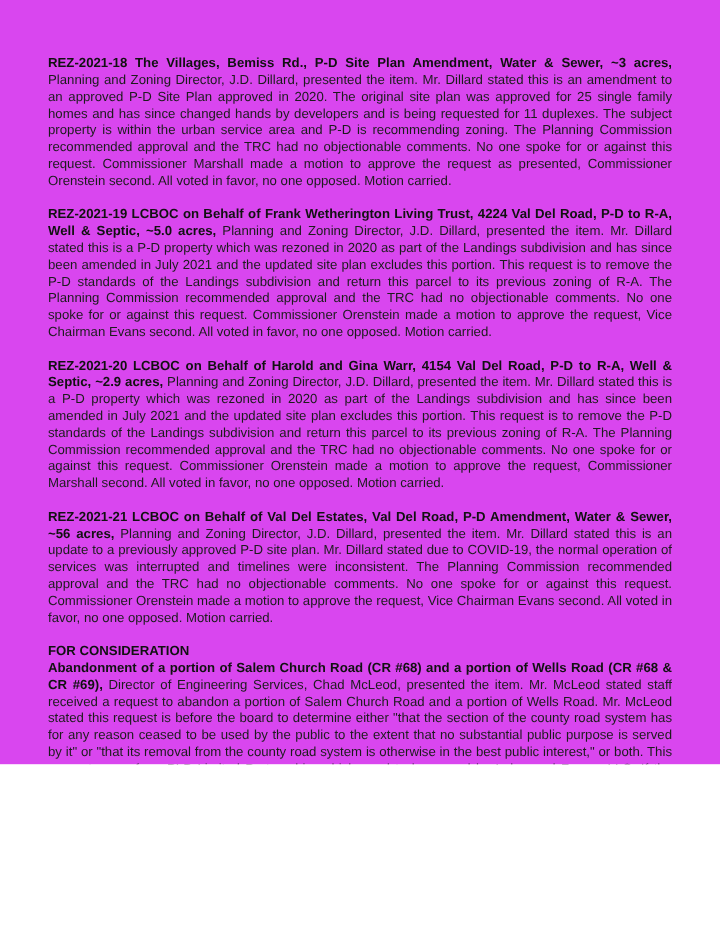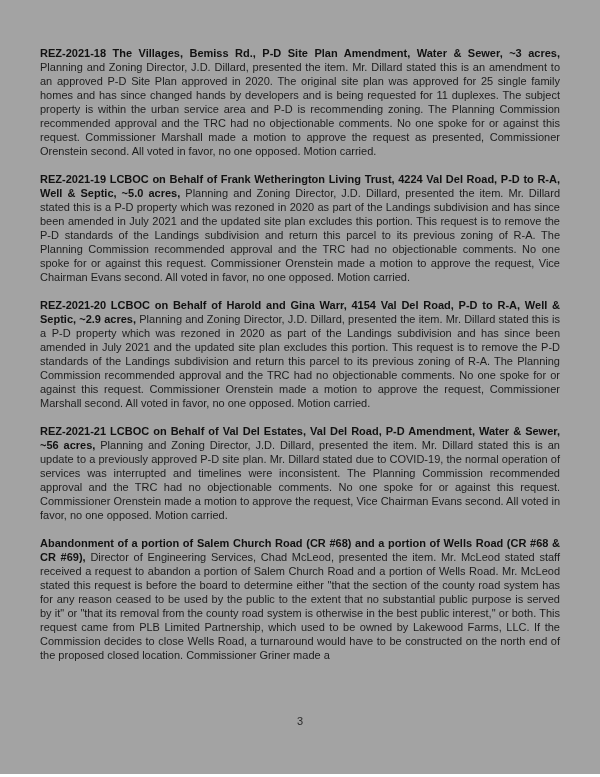--- a/index.html
+++ b/index.html
@@ -3,22 +3,22 @@
 <meta charset="utf-8">
 <style>
   * { margin: 0; padding: 0; box-sizing: border-box; }
   html, body {
     background: #ffffff;
     font-family: "Liberation Sans", "DejaVu Sans", sans-serif;
   }
   .page {
     position: relative;
     width: 600px;
-    height: 774px;
-    background: #a3a3a3;
+    height: 637px;
+    background: #d946ef;
     color: #1c1c1c;
     overflow: hidden;
   }
   .content {
     position: absolute;
     top: 46px;
     left: 40px;
     width: 520px;
     font-size: 11px;
     line-height: 14px;
@@ -61,19 +61,20 @@
   <div class="content">
 
     <p class="para"><span class="lead">REZ-2021-18 The Villages, Bemiss Rd., P-D Site Plan Amendment, Water &amp; Sewer, ~3 acres,</span> <span>Planning and Zoning Director, J.D. Dillard, presented the item.  Mr. Dillard stated this is an amendment to an approved P-D Site Plan approved in 2020.  The original site plan was approved for 25 single family homes and has since changed hands by developers and is being requested for 11 duplexes. The subject property is within the urban service area and P-D is recommending zoning. The Planning Commission recommended approval and the TRC had no objectionable comments. No one spoke for or against this request.  Commissioner Marshall made a motion to approve the request as presented, Commissioner Orenstein second.  All voted in favor, no one opposed.  Motion carried.</span></p>
 
     <p class="para"><span class="lead">REZ-2021-19 LCBOC on Behalf of Frank Wetherington Living Trust, 4224 Val Del Road, P-D to R-A, Well &amp; Septic, ~5.0 acres,</span> <span>Planning and Zoning Director, J.D. Dillard, presented the item.  Mr. Dillard stated this is a P-D property which was rezoned in 2020 as part of the Landings subdivision and has since been amended in July 2021 and the updated site plan excludes this portion. This request is to remove the P-D standards of the Landings subdivision and return this parcel to its previous zoning of R-A.  The Planning Commission recommended approval and the TRC had no objectionable comments.  No one spoke for or against this request.  Commissioner Orenstein made a motion to approve the request, Vice Chairman Evans second.  All voted in favor, no one opposed.  Motion carried.</span></p>
 
     <p class="para"><span class="lead">REZ-2021-20 LCBOC on Behalf of Harold and Gina Warr, 4154 Val Del Road, P-D to R-A, Well &amp; Septic, ~2.9 acres,</span> <span>Planning and Zoning Director, J.D. Dillard, presented the item.  Mr. Dillard stated this is a P-D property which was rezoned in 2020 as part of the Landings subdivision and has since been amended in July 2021 and the updated site plan excludes this portion. This request is to remove the P-D standards of the Landings subdivision and return this parcel to its previous zoning of R-A. The Planning Commission recommended approval and the TRC had no objectionable comments.  No one spoke for or against this request.  Commissioner Orenstein made a motion to approve the request, Commissioner Marshall second.  All voted in favor, no one opposed.  Motion carried.</span></p>
 
     <p class="para"><span class="lead">REZ-2021-21 LCBOC on Behalf of Val Del Estates, Val Del Road, P-D Amendment, Water &amp; Sewer, ~56 acres,</span> <span>Planning and Zoning Director, J.D. Dillard, presented the item. Mr. Dillard stated this is an update to a previously approved P-D site plan.  Mr. Dillard stated due to COVID-19, the normal operation of services was interrupted and timelines were inconsistent.  The Planning Commission recommended approval and the TRC had no objectionable comments.  No one spoke for or against this request. Commissioner Orenstein made a motion to approve the request, Vice Chairman Evans second.  All voted in favor, no one opposed.  Motion carried.</span></p>
 
+    <h2 class="section-heading">FOR CONSIDERATION</h2>
 
     <p class="para after-heading"><span class="lead">Abandonment of a portion of Salem Church Road (CR #68) and a portion of Wells Road (CR #68 &amp; CR #69),</span> <span>Director of Engineering Services, Chad McLeod, presented the item.  Mr. McLeod stated staff received a request to abandon a portion of Salem Church Road and a portion of Wells Road.  Mr. McLeod stated this request is before the board to determine either "that the section of the county road system has for any reason ceased to be used by the public to the extent that no substantial public purpose is served by it" or "that its removal from the county road system is otherwise in the best public interest," or both.  This request came from PLB Limited Partnership, which used to be owned by Lakewood Farms, LLC.  If the Commission decides to close Wells Road, a turnaround would have to be constructed on the north end of the proposed closed location.  Commissioner Griner made a</span></p>
 
   </div>
 
   <div class="footer">3</div>
 </div>
 
 </body></html>

